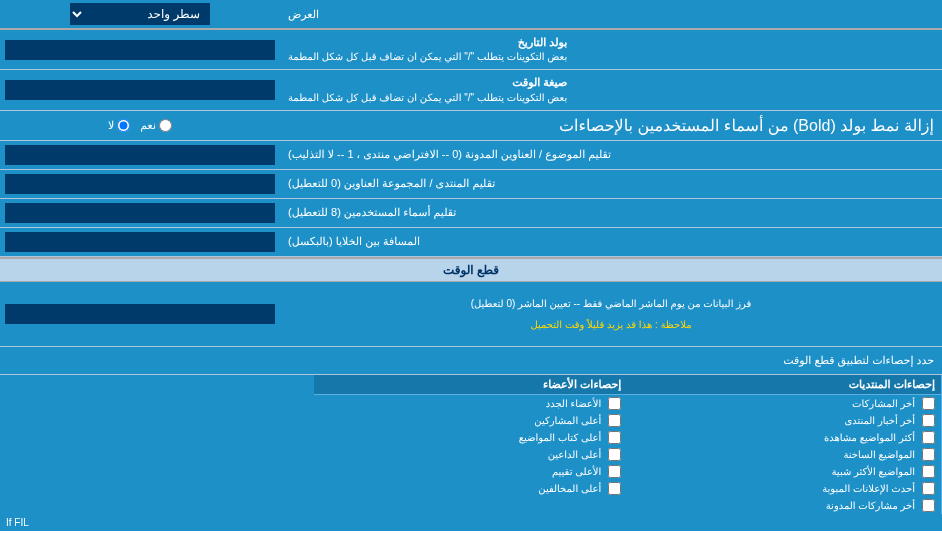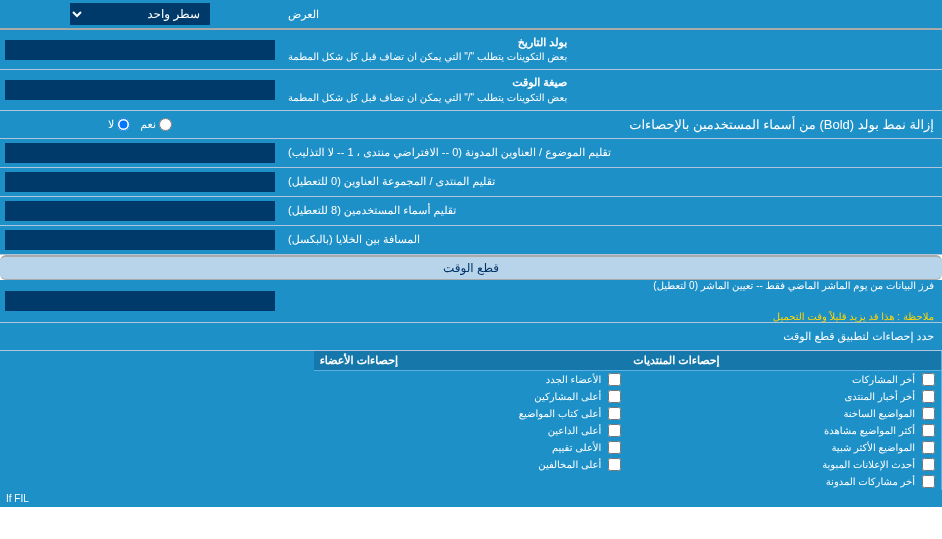--- a/index.html
+++ b/index.html
@@ -92,21 +92,21 @@
       background: #1e90c8;
       border-bottom: 1px solid #b0c4de;
       min-height: 28px;
       align-items: center;
     }
     .radio-label {
       flex: 1;
       color: #fff;
       padding: 5px 8px;
       text-align: right;
-      font-size: 13px;
+      font-size: 16px;
     }
     .radio-options {
       width: 280px;
       min-width: 280px;
       display: flex;
       align-items: center;
       justify-content: center;
       gap: 10px;
       color: #fff;
       font-size: 11px;
@@ -117,26 +117,25 @@
       gap: 3px;
       cursor: pointer;
       color: #fff;
     }
     
     .time-cut-header {
       background: #b8d4eb;
       color: #003366;
       text-align: center;
       padding: 4px 25px;
-      font-weight: normal;
+      font-weight: bold;
       font-size: 12px;
       border-bottom: 1px solid #aaa;
       border-top: 2px solid #aaa;
       width: 100%;
-      border-radius: 6px;
     }
     
     .checkboxes-main {
       background: #1e90c8;
       width: 100%;
       display: flex;
     }
     .cb-col-mid {
       flex: 1;
       border-right: 1px solid #5ab0e0;
@@ -144,21 +143,21 @@
     .cb-col-left {
       flex: 1;
     }
     .cb-section-title {
       color: #fff;
       font-weight: bold;
       font-size: 11px;
       padding: 3px 6px;
       background: #1678aa;
       border-bottom: 1px solid #5ab0e0;
-      text-align: left;
+      text-align: right;
     }
     .cb-item {
       display: flex;
       align-items: center;
       gap: 7px;
       padding: 2px 6px;
       color: #fff;
       font-size: 10px;
       direction: rtl;
     }
@@ -166,28 +165,28 @@
     .time-cut-row {
       display: flex;
       width: 100%;
       background: #1e90c8;
       border-bottom: 1px solid #b0c4de;
       min-height: 28px;
     }
     .time-cut-label {
       flex: 1;
       color: #fff;
-      padding: 0 8px;
+      padding: 16px 8px;
       text-align: right;
       font-size: 10px;
       display: flex;
-      align-items: flex-start;
+      align-items: center;
       justify-content: flex-end;
       flex-direction: column;
-      gap: 20px;
+      gap: 10px;
     }
     .time-cut-note {
       color: #ffd700;
       font-size: 10px;
       text-align: right;
     }
     
     .limit-row {
       display: flex;
       width: 100%;
@@ -312,25 +311,25 @@
       <div class="cb-item">
         <input type="checkbox" style="">
         <span>أخر المشاركات</span>
       </div>
       <div class="cb-item">
         <input type="checkbox" style="">
         <span>أخر أخبار المنتدى</span>
       </div>
       <div class="cb-item">
         <input type="checkbox" style="">
+        <span>أكثر المواضيع مشاهدة</span>
+      </div>
+      <div class="cb-item">
+        <input type="checkbox" style="">
         <span>المواضيع الساخنة</span>
-      </div>
-      <div class="cb-item">
-        <input type="checkbox" style="">
-        <span>أكثر المواضيع مشاهدة</span>
       </div>
       <div class="cb-item">
         <input type="checkbox" style="">
         <span>المواضيع الأكثر شبية</span>
       </div>
       <div class="cb-item">
         <input type="checkbox" style="">
         <span>أحدث الإعلانات المبوبة</span>
       </div>
       <div class="cb-item">

